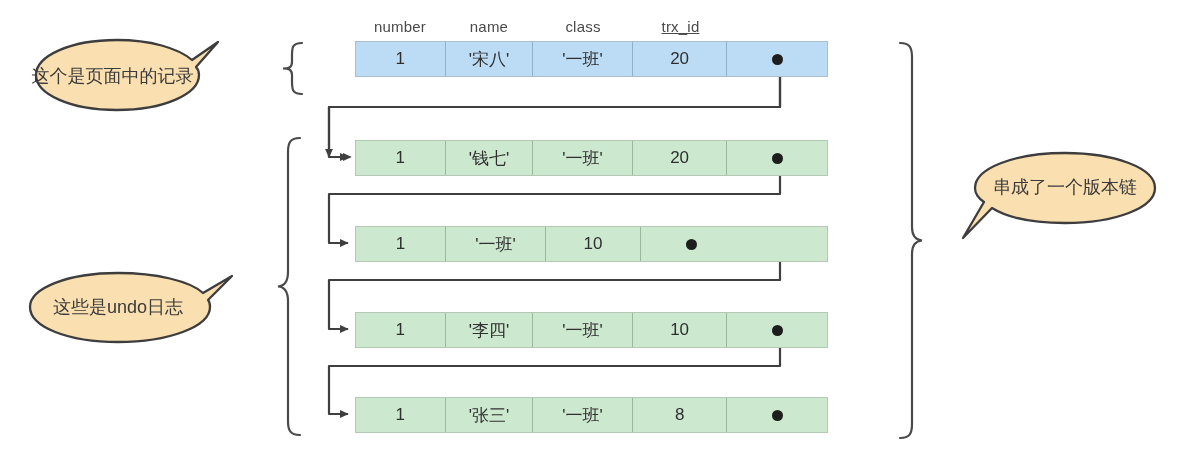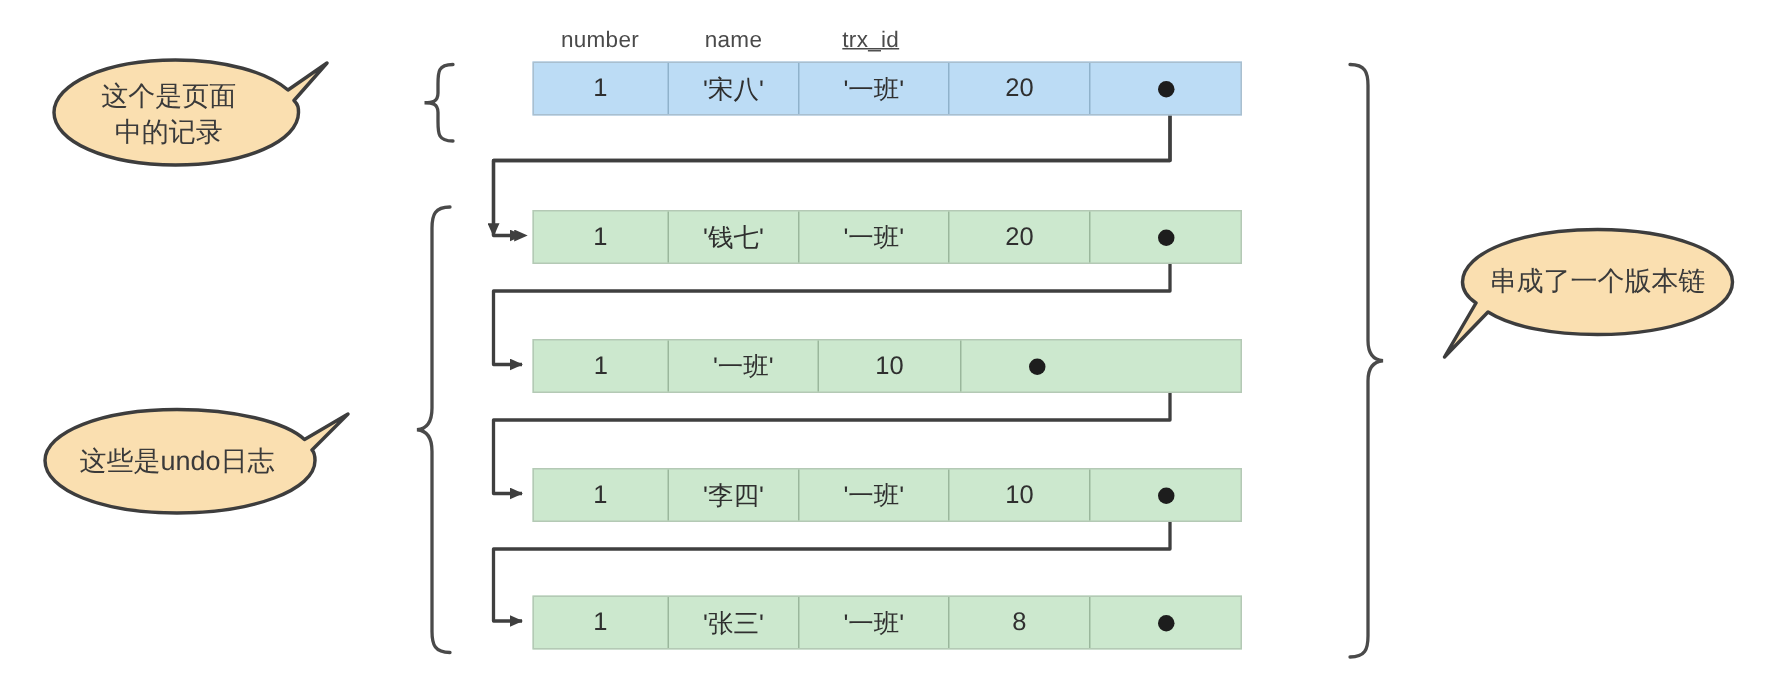--- a/index.html
+++ b/index.html
@@ -44,21 +44,21 @@
   .cell.c1{width:88px;}
   .cell.c2{width:100px;}
   .cell.c3{width:95px;}
   .cell.c4{width:100px;border-right:none;}
   .ptr-dot{
     width:11px;height:11px;border-radius:50%;background:#1d1d1d;
   }
 
   
   .bubble-text{
-    position:absolute;display:flex;flex-direction:column;
+    position:absolute;display:flex;flex-direction:row;
     align-items:center;justify-content:center;
     font-size:18px;color:#3a3a3a;line-height:1.35;
     white-space:nowrap;pointer-events:none;
   }
   #bubble1-text{left:30px;top:45px;width:165px;height:62px;}
   #bubble2-text{left:18px;top:290px;width:200px;height:34px;}
   #bubble3-text{left:972px;top:170px;width:186px;height:34px;}
 </style>
 </head>
 <body>
@@ -116,20 +116,21 @@
     <g>
       <path d="M1065,153 C1115,153 1155,168 1155,188 C1155,208 1115,223 1065,223
                C1035,223 1008,218 992,208 L963,238 L984,202
                C978,198 975,193 975,188 C975,168 1015,153 1065,153 Z" fill="#fadfb0" stroke="#3d3d3d" stroke-width="2.3" stroke-linejoin="round"></path>
     </g>
   </svg>
 
   <div class="col-headers">
     <div class="hd c0">number</div>
     <div class="hd c1">name</div>
+    <div class="hd c2">class</div>
     <div class="hd c3">trx_id</div>
   </div>
 
   <div class="rec-row blue" style="top:41px;">
     <div class="cell c0">1</div>
     <div class="cell c1">'宋八'</div>
     <div class="cell c2">'一班'</div>
     <div class="cell c3">20</div>
     <div class="cell c4">
       <span class="ptr-dot"></span>

